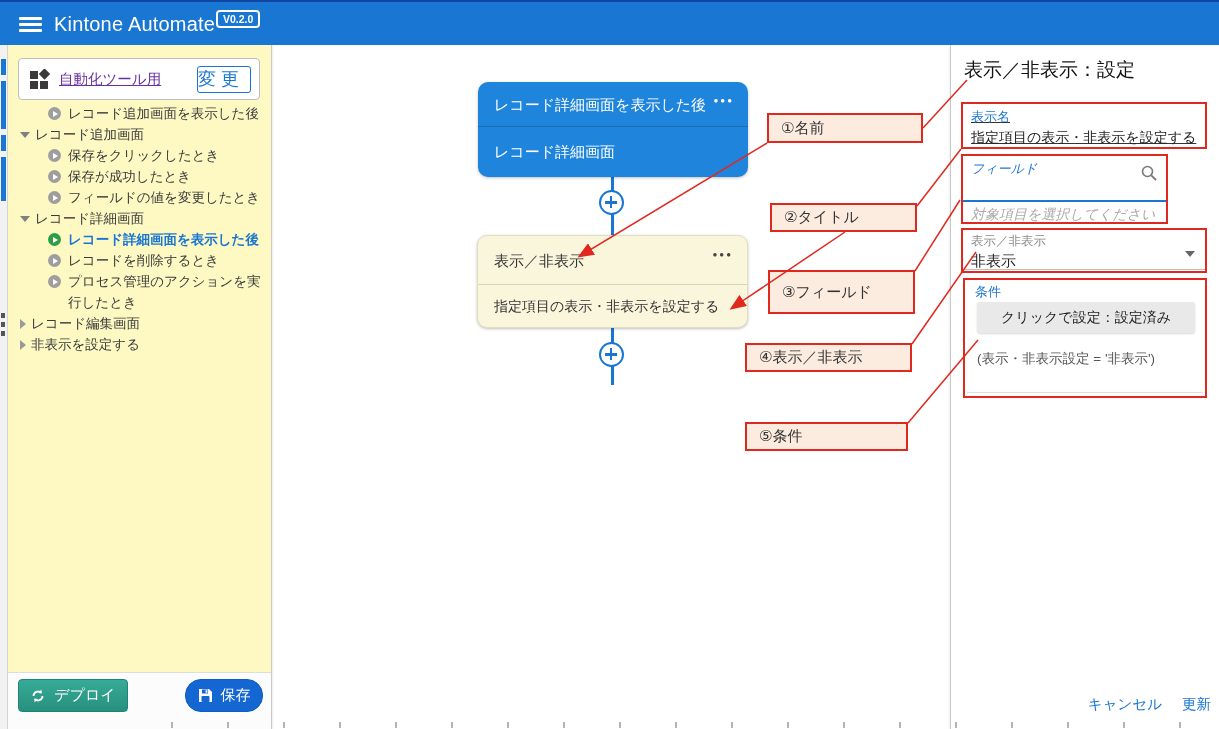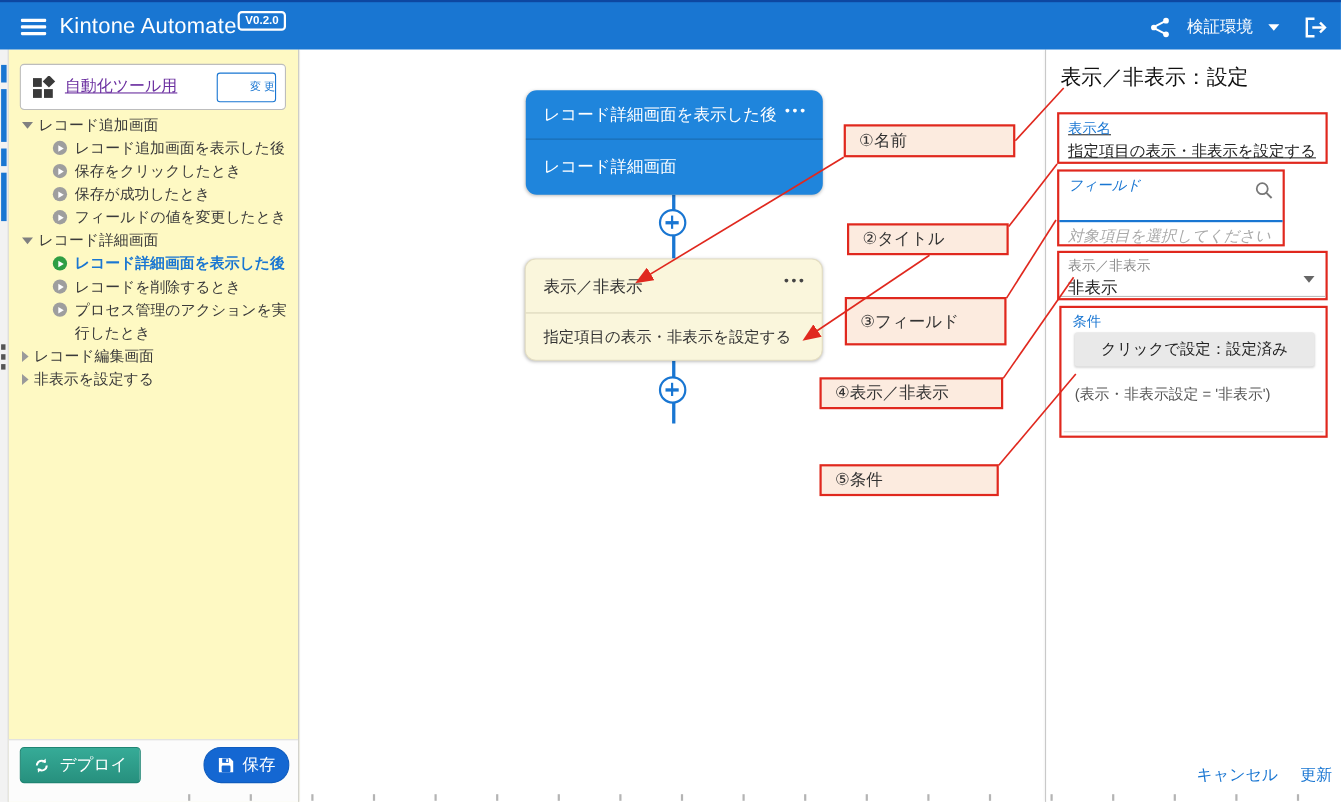--- a/index.html
+++ b/index.html
@@ -20,21 +20,21 @@
   
   .edge-strip { position:absolute; left:0; top:45px; width:8px; height:684px; background:#f2f2f2; border-right:1px solid #d5d5d5; z-index:5; }
   .edge-strip .seg { position:absolute; left:1px; width:5px; background:#1976d2; }
   .edge-strip .dash { position:absolute; left:1px; width:4px; background:#555; }
 
   
   .sidebar { position:absolute; left:8px; top:45px; width:264px; height:684px; background:#fef9c3; border-right:1px solid #c9c9c9; box-shadow:1px 0 2px rgba(0,0,0,.08); z-index:10; }
   .app-box { position:absolute; left:10px; top:13px; width:242px; height:42px; border:1px solid #bdbdbd; border-radius:4px; background:#fff; }
   .app-icon { position:absolute; left:10px; top:10px; width:22px; height:22px; }
   .app-link { position:absolute; left:40px; top:0; line-height:40px; font-size:14.5px; color:#6b2fa0; text-decoration:underline; cursor:pointer; white-space:nowrap; }
-  .change-btn { position:absolute; right:8px; top:7px; width:54px; height:27px; background:#fff; border:1px solid #1976d2; border-radius:3px; color:#1976d2; font-size:10px; text-align:right; line-height:25px; cursor:pointer; }
+  .change-btn { position:absolute; right:8px; top:7px; width:54px; height:27px; background:#fff; border:1px solid #1976d2; border-radius:3px; color:#1976d2; font-size:18px; text-align:left; line-height:25px; cursor:pointer; }
   .tree { position:absolute; left:6px; top:58px; width:252px; font-size:13.5px; color:#3a3a3a; }
   .t-row { display:flex; align-items:flex-start; line-height:21px; cursor:pointer; }
   .t-group { padding-left:6px; gap:5px; }
   .t-event { padding-left:34px; gap:7px; }
   .tri-down { width:0; height:0; border-left:5px solid transparent; border-right:5px solid transparent; border-top:6px solid #808080; margin-top:8px; flex:0 0 auto; }
   .tri-right { width:0; height:0; border-top:5px solid transparent; border-bottom:5px solid transparent; border-left:6px solid #9a9a9a; margin-top:6px; flex:0 0 auto; }
   .play { position:relative; width:13px; height:13px; border-radius:50%; background:#9e9e9e; margin-top:4px; flex:0 0 auto; }
   .play::after { content:''; position:absolute; left:5px; top:3.5px; border-left:5px solid #fff; border-top:3px solid transparent; border-bottom:3px solid transparent; }
   .play.green { background:#2e9e44; }
   .t-label { max-width:196px; }
@@ -104,44 +104,20 @@
 <div class="app">
 
   <div class="header">
     <div class="hamburger">
         <span></span>
         <span></span>
         <span></span>
       </div>
     <div class="app-title">Kintone Automate</div>
     <div class="ver-badge">V0.2.0</div>
-    <div class="hdr-right">
-      <span style="display:inline-flex;">
-        <svg width="20" height="20" viewBox="0 0 20 20">
-            <g fill="#fff">
-              <circle cx="4" cy="10" r="2.6"></circle>
-              <circle cx="15" cy="3.8" r="2.6"></circle>
-              <circle cx="15" cy="16.2" r="2.6"></circle>
-            </g>
-            <g stroke="#fff" stroke-width="1.8">
-              <line x1="5.5" y1="8.8" x2="13.5" y2="4.6"></line>
-              <line x1="5.5" y1="11.2" x2="13.5" y2="15.4"></line>
-            </g>
-          </svg>
-      </span>
-      <span class="env-label">検証環境</span>
-      <span class="caret-down-w"></span>
-      <span style="display:inline-flex; margin-left:8px;">
-        <svg width="22" height="20" viewBox="0 0 22 20">
-            <path d="M10 2 H3 V18 H10" fill="none" stroke="#fff" stroke-width="2.2"></path>
-            <line x1="8" y1="10" x2="19" y2="10" stroke="#fff" stroke-width="2.2"></line>
-            <path d="M15 5.5 L19.5 10 L15 14.5" fill="none" stroke="#fff" stroke-width="2.2"></path>
-          </svg>
-      </span>
-    </div>
   </div>
 
   <div class="edge-strip">
     <span class="seg" style="top:14px;height:16px;"></span>
     <span class="seg" style="top:36px;height:48px;"></span>
     <span class="seg" style="top:90px;height:16px;"></span>
     <span class="seg" style="top:112px;height:44px;"></span>
     <span class="dash" style="top:268px;height:5px;"></span>
     <span class="dash" style="top:277px;height:5px;"></span>
     <span class="dash" style="top:286px;height:5px;"></span>
@@ -157,27 +133,27 @@
               <rect x="11" y="12" width="8" height="8"></rect>
               <rect x="11.5" y="1" width="8" height="8" transform="rotate(45 15.5 5)"></rect>
             </g>
           </svg>
       </span>
       <a class="app-link">自動化ツール用</a>
       <div class="change-btn">変 更</div>
     </div>
 
     <div class="tree">
+      <div class="t-row t-event">
+          <span class="play"></span>
+          <span class="t-label">レコード追加画面を表示した後</span>
+        </div>
       <div class="t-row t-group">
           <span class="tri-down"></span>
           <span class="t-label">レコード追加画面</span>
-        </div>
-      <div class="t-row t-event">
-          <span class="play"></span>
-          <span class="t-label">レコード追加画面を表示した後</span>
         </div>
       <div class="t-row t-event">
           <span class="play"></span>
           <span class="t-label">保存をクリックしたとき</span>
         </div>
       <div class="t-row t-event">
           <span class="play"></span>
           <span class="t-label">保存が成功したとき</span>
         </div>
       <div class="t-row t-event">

